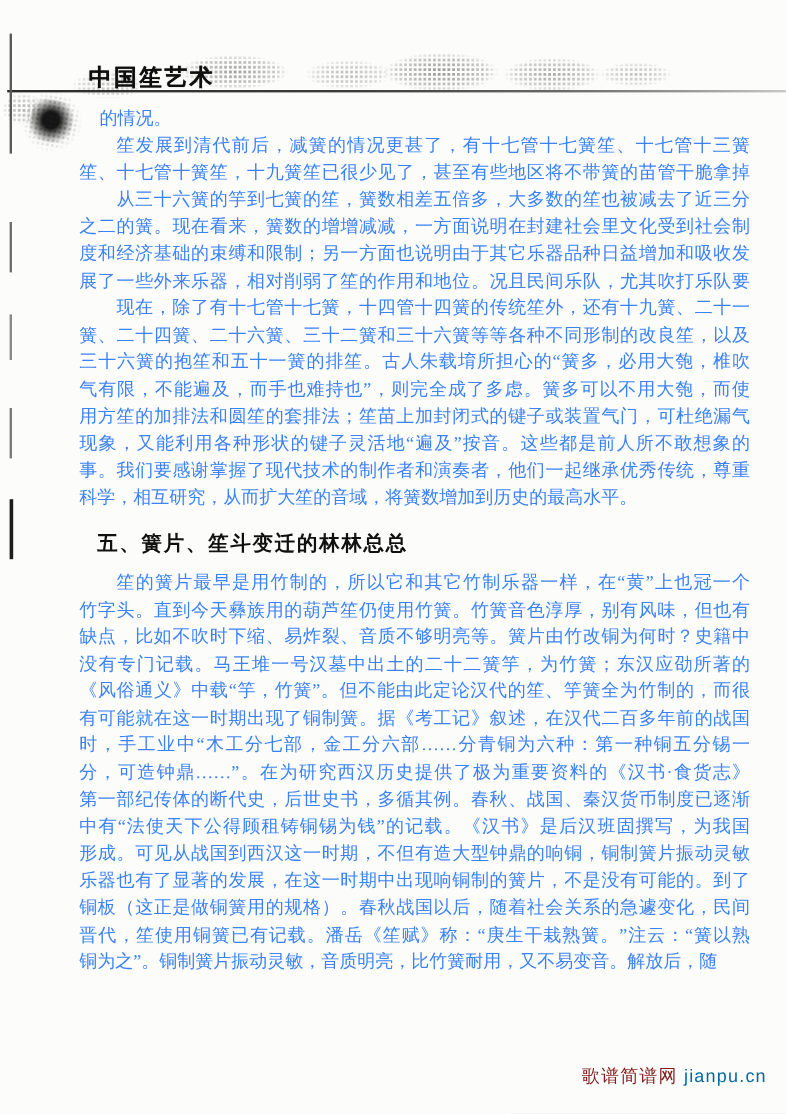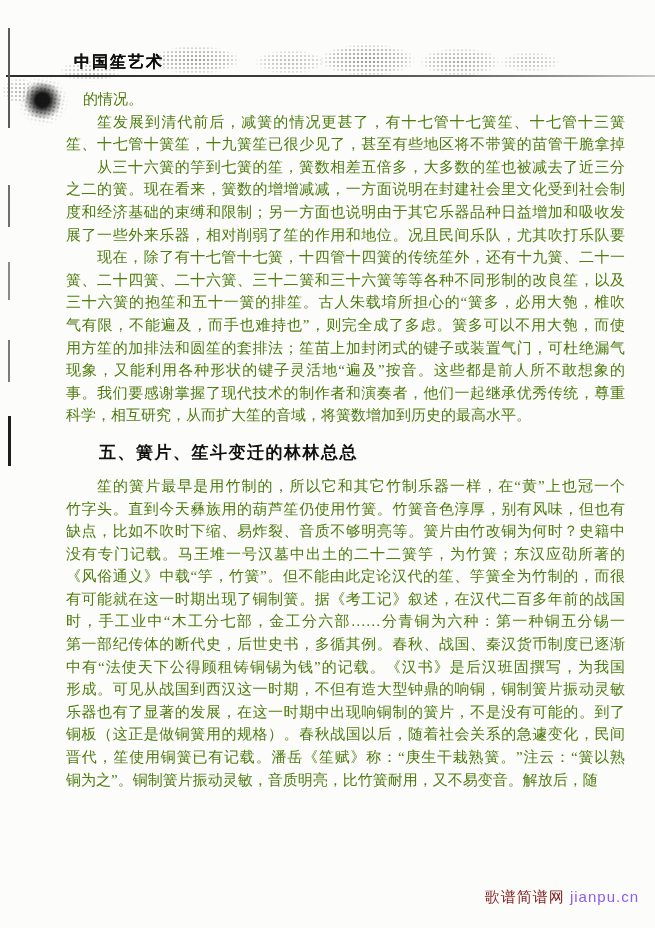--- a/index.html
+++ b/index.html
@@ -1,20 +1,20 @@
 <!DOCTYPE html>
 <html><head>
 <meta charset="utf-8">
 <style>
   html,body{margin:0;padding:0;}
   body{width:655px;height:928px;background:#e9e9e7;font-family:"Liberation Serif","DejaVu Serif",serif;}
   .page{position:relative;width:655px;height:928px;background:#fcfcfa;overflow:hidden;color:#1d1d1d;}
 
   
-  .header-title{position:absolute;left:74px;top:52px;font-size:16px;font-weight:bold;
+  .header-title{position:absolute;left:74px;top:52px;font-size:19px;font-weight:bold;
     letter-spacing:2px;color:#0e0e0e;text-shadow:0 0 .6px #222;}
   .header-rule{position:absolute;left:6px;top:75px;width:649px;height:2px;
     background:linear-gradient(to right,#2c2c2c,#3d3d3d 45%,#6b6b6b 72%,#9b9b98 88%,#c8c8c4 100%);}
 
   
   .speckle{position:absolute;background-image:radial-gradient(rgba(25,25,25,.55) 1px,rgba(25,25,25,0) 1.6px);
     background-size:4px 4px;
     -webkit-mask-image:radial-gradient(ellipse at center,#000 0%,rgba(0,0,0,.5) 55%,transparent 72%);
     mask-image:radial-gradient(ellipse at center,#000 0%,rgba(0,0,0,.5) 55%,transparent 72%);
     filter:blur(.4px);}
@@ -39,33 +39,33 @@
   .vmark{position:absolute;left:8px;width:2px;background:#6f6f6f;}
   .vm1{top:28px;height:100px;background:#5a5a5a;}
   .vm2{top:185px;height:42px;}
   .vm3{top:262px;height:38px;background:#8a8a8a;}
   .vm4{top:340px;height:42px;background:#7a7a7a;}
   .vm5{top:416px;height:50px;width:3px;background:#1d1d1d;}
 
   
   .body-text{position:absolute;left:66px;top:88px;width:559px;}
   .para{margin:0;}
-  .line{height:22.6px;line-height:22.6px;font-size:15px;color:#4d7c0f;
+  .line{height:22.6px;line-height:22.6px;font-size:15px;color:#3b82f6;
     text-align:justify;text-align-last:justify;overflow:hidden;}
   .line.para-end{text-align-last:left;}
   .line.first-indent{padding-left:31px;}
   .para.cont .line{padding-left:17px;}
-  .heading{margin:14px 0 10px 33px;height:24px;line-height:24px;
+  .heading{margin:14px 0 10px 15px;height:24px;line-height:24px;
     font-size:17px;font-weight:bold;letter-spacing:1.5px;color:#111;}
 
   
   .watermark{position:absolute;right:16px;top:888px;font-size:15px;letter-spacing:1px;
     font-family:"Liberation Sans","DejaVu Sans",sans-serif;}
   .wm-site{color:#7f1d1d;}
-  .wm-url{color:#8b5cf6;}
+  .wm-url{color:#0369a1;}
 </style>
 </head>
 <body>
 
 <div class="page">
 
   <div class="header-title">中国笙艺术</div>
   <div class="speckle sp1"></div>
   <div class="speckle sp2"></div>
   <div class="speckle sp3"></div>
@@ -109,20 +109,21 @@
       </div>
       <div class="heading">五、簧片、笙斗变迁的林林总总</div>
       <div class="para">
         <div class="line first-indent">笙的簧片最早是用竹制的，所以它和其它竹制乐器一样，在“黄”上也冠一个</div>
         <div class="line">竹字头。直到今天彝族用的葫芦笙仍使用竹簧。竹簧音色淳厚，别有风味，但也有</div>
         <div class="line">缺点，比如不吹时下缩、易炸裂、音质不够明亮等。簧片由竹改铜为何时？史籍中</div>
         <div class="line">没有专门记载。马王堆一号汉墓中出土的二十二簧竽，为竹簧；东汉应劭所著的</div>
         <div class="line">《风俗通义》中载“竽，竹簧”。但不能由此定论汉代的笙、竽簧全为竹制的，而很</div>
         <div class="line">有可能就在这一时期出现了铜制簧。据《考工记》叙述，在汉代二百多年前的战国</div>
         <div class="line">时，手工业中“木工分七部，金工分六部……分青铜为六种：第一种铜五分锡一</div>
+        <div class="line">分，可造钟鼎……”。在为研究西汉历史提供了极为重要资料的《汉书·食货志》</div>
         <div class="line">第一部纪传体的断代史，后世史书，多循其例。春秋、战国、秦汉货币制度已逐渐</div>
         <div class="line">中有“法使天下公得顾租铸铜锡为钱”的记载。《汉书》是后汉班固撰写，为我国</div>
         <div class="line">形成。可见从战国到西汉这一时期，不但有造大型钟鼎的响铜，铜制簧片振动灵敏</div>
         <div class="line">乐器也有了显著的发展，在这一时期中出现响铜制的簧片，不是没有可能的。到了</div>
         <div class="line">铜板（这正是做铜簧用的规格）。春秋战国以后，随着社会关系的急遽变化，民间</div>
         <div class="line">晋代，笙使用铜簧已有记载。潘岳《笙赋》称：“庚生干栽熟簧。”注云：“簧以熟</div>
         <div class="line para-end">铜为之”。铜制簧片振动灵敏，音质明亮，比竹簧耐用，又不易变音。解放后，随</div>
       </div>
     </div>
 

